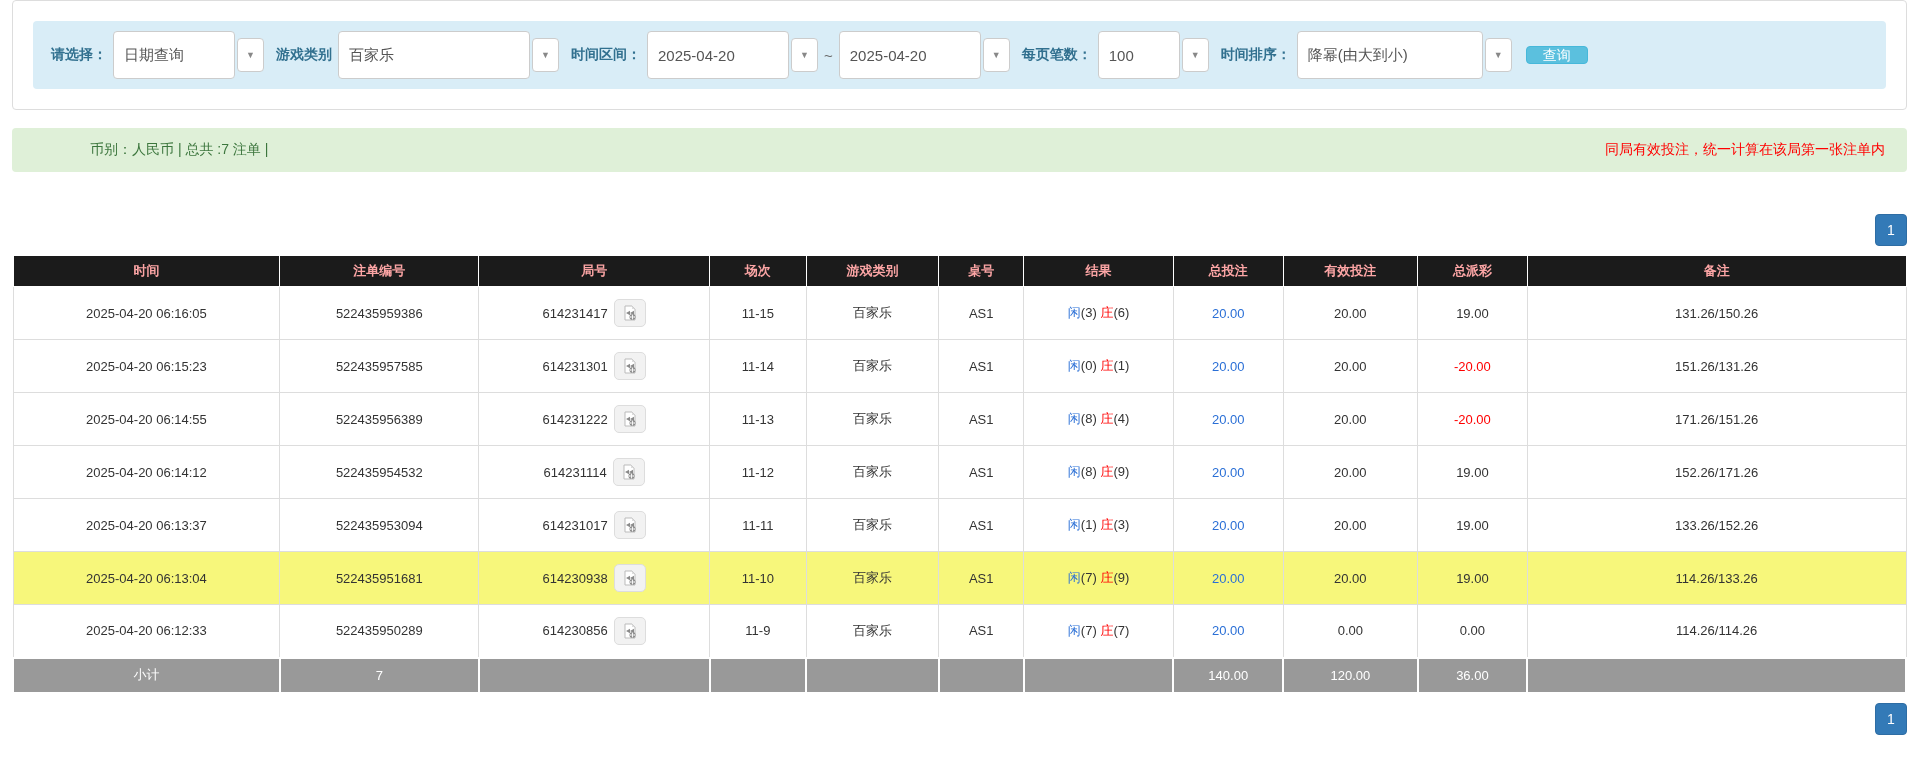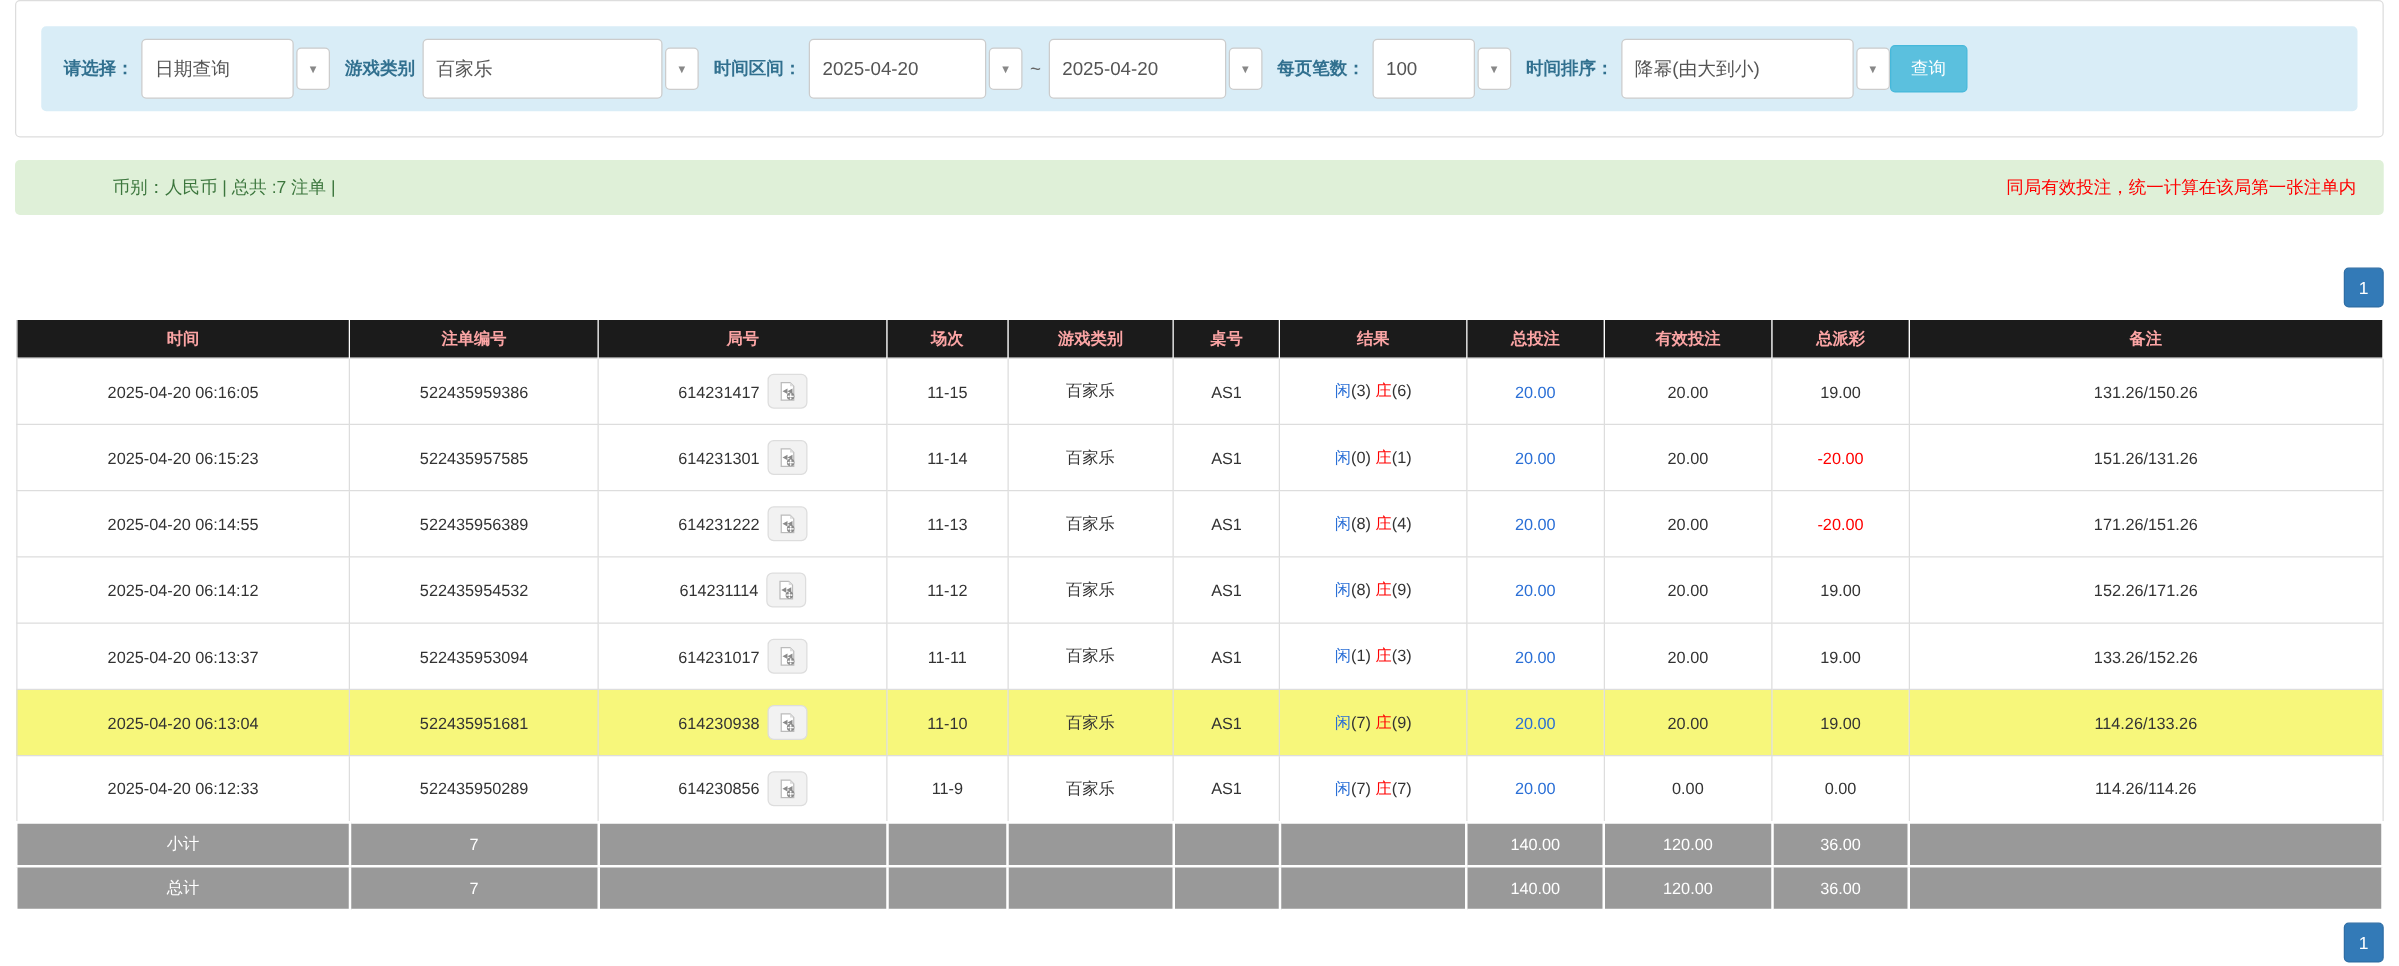--- a/index.html
+++ b/index.html
@@ -17,21 +17,21 @@
     margin:0 6px 0 12px; }
   .f-label:first-child { margin-left:2px; }
   .combo { display:flex; align-items:center; }
   .cb-input { height:48px; background:#fff; border:1px solid #ccc; border-radius:4px;
     display:flex; align-items:center; padding:0 10px; font-size:15px; color:#555;
     white-space:nowrap; overflow:hidden; }
   .cb-btn { width:27px; height:34px; margin-left:2px; background:#fff; border:1px solid #ccc;
     border-radius:4px; display:flex; align-items:center; justify-content:center;
     color:#888; font-size:9px; cursor:pointer; }
   .tilde { color:#666; font-size:15px; margin:0 6px; }
-  .btn-query { height:38px; padding:0 16px; background:#5bc0de;
+  .btn-query { margin-left:14px; height:18px; padding:0 16px; background:#5bc0de;
     border:1px solid #46b8da; border-radius:4px; color:#fff; font-size:14px; cursor:pointer; }
 
   
   .info-bar { margin-top:18px; height:44px; background:#dff0d8; border-radius:4px;
     display:flex; align-items:center; justify-content:space-between;
     padding:0 22px 0 78px; }
   .info-left { color:#3c763d; font-size:14px; }
   .info-right { color:#f00; font-size:14px; }
 
   
@@ -399,33 +399,20 @@
         <td></td>
           <td></td>
         <td></td>
           <td></td>
         <td></td>
         <td>140.00</td>
         <td>120.00</td>
         <td>36.00</td>
         <td></td>
       </tr>
-      <tr class="sumrow">
-        <td>总计</td>
-        <td>7</td>
-        <td></td>
-          <td></td>
-        <td></td>
-          <td></td>
-        <td></td>
-        <td>140.00</td>
-        <td>120.00</td>
-        <td>36.00</td>
-        <td></td>
-      </tr>
     </tfoot>
   </table>
 
   <div class="pager pager-bottom">
     <div class="page-btn">1</div>
   </div>
 
 </div>
 
 </body></html>

